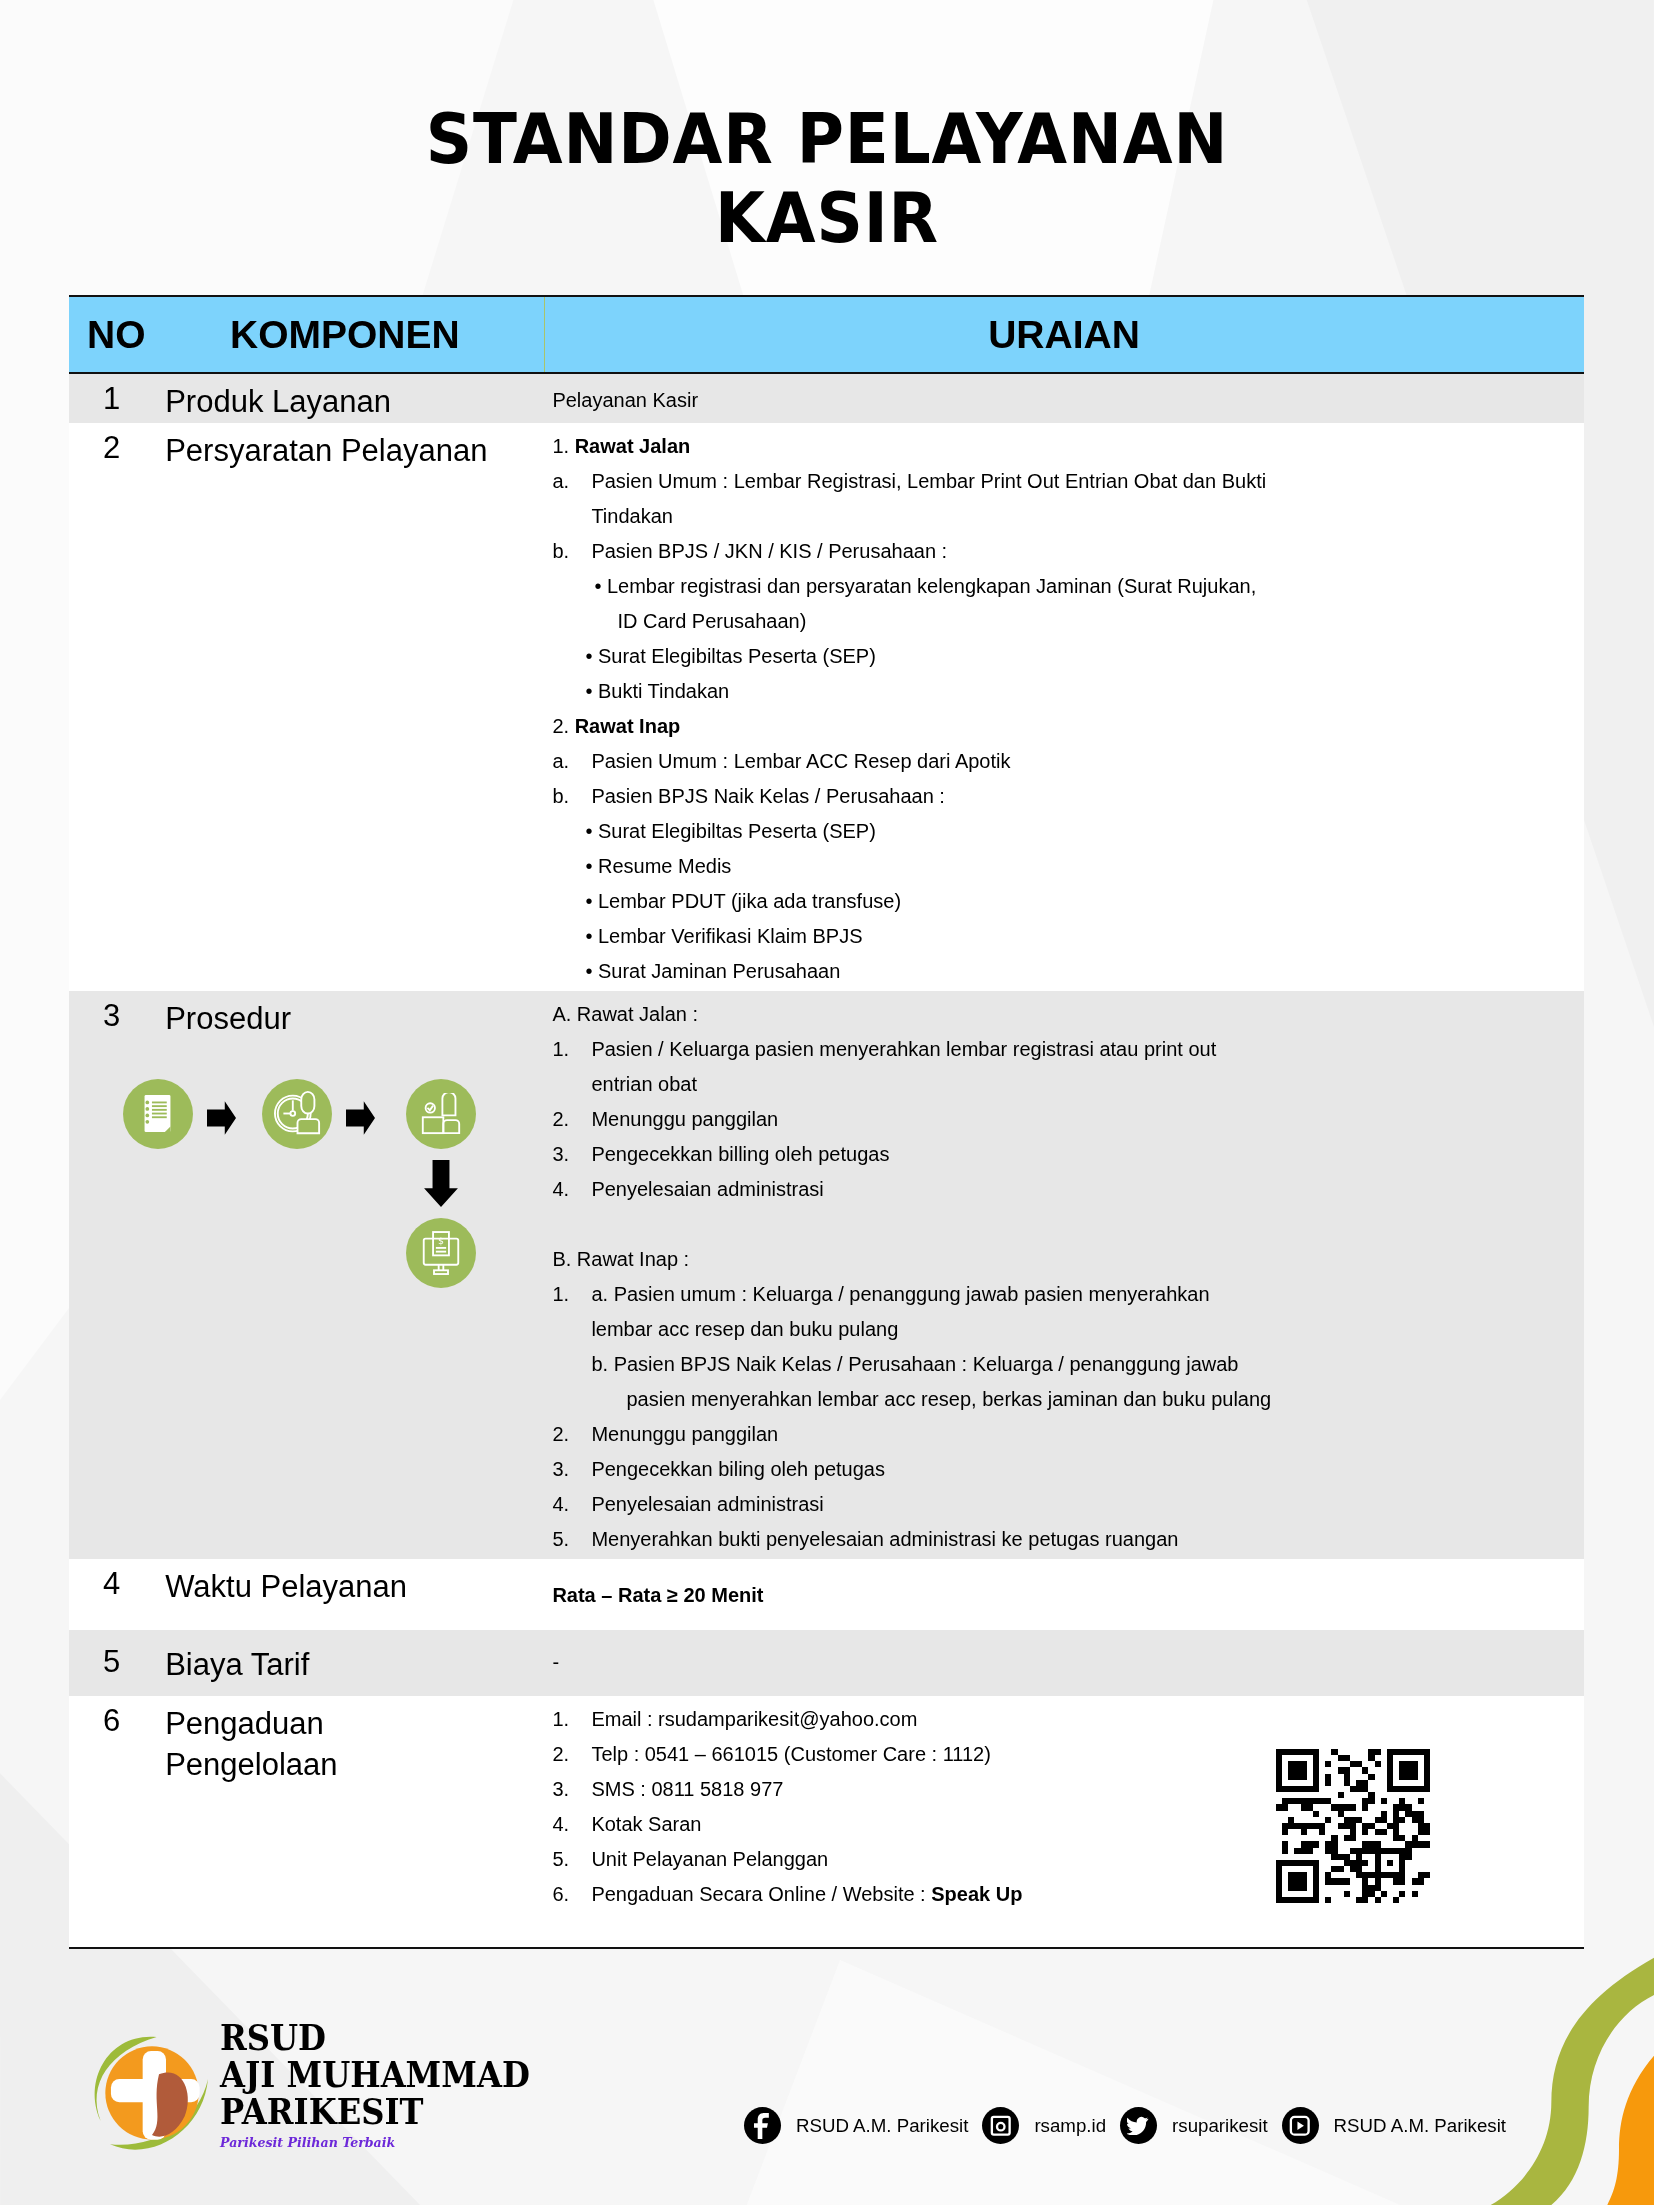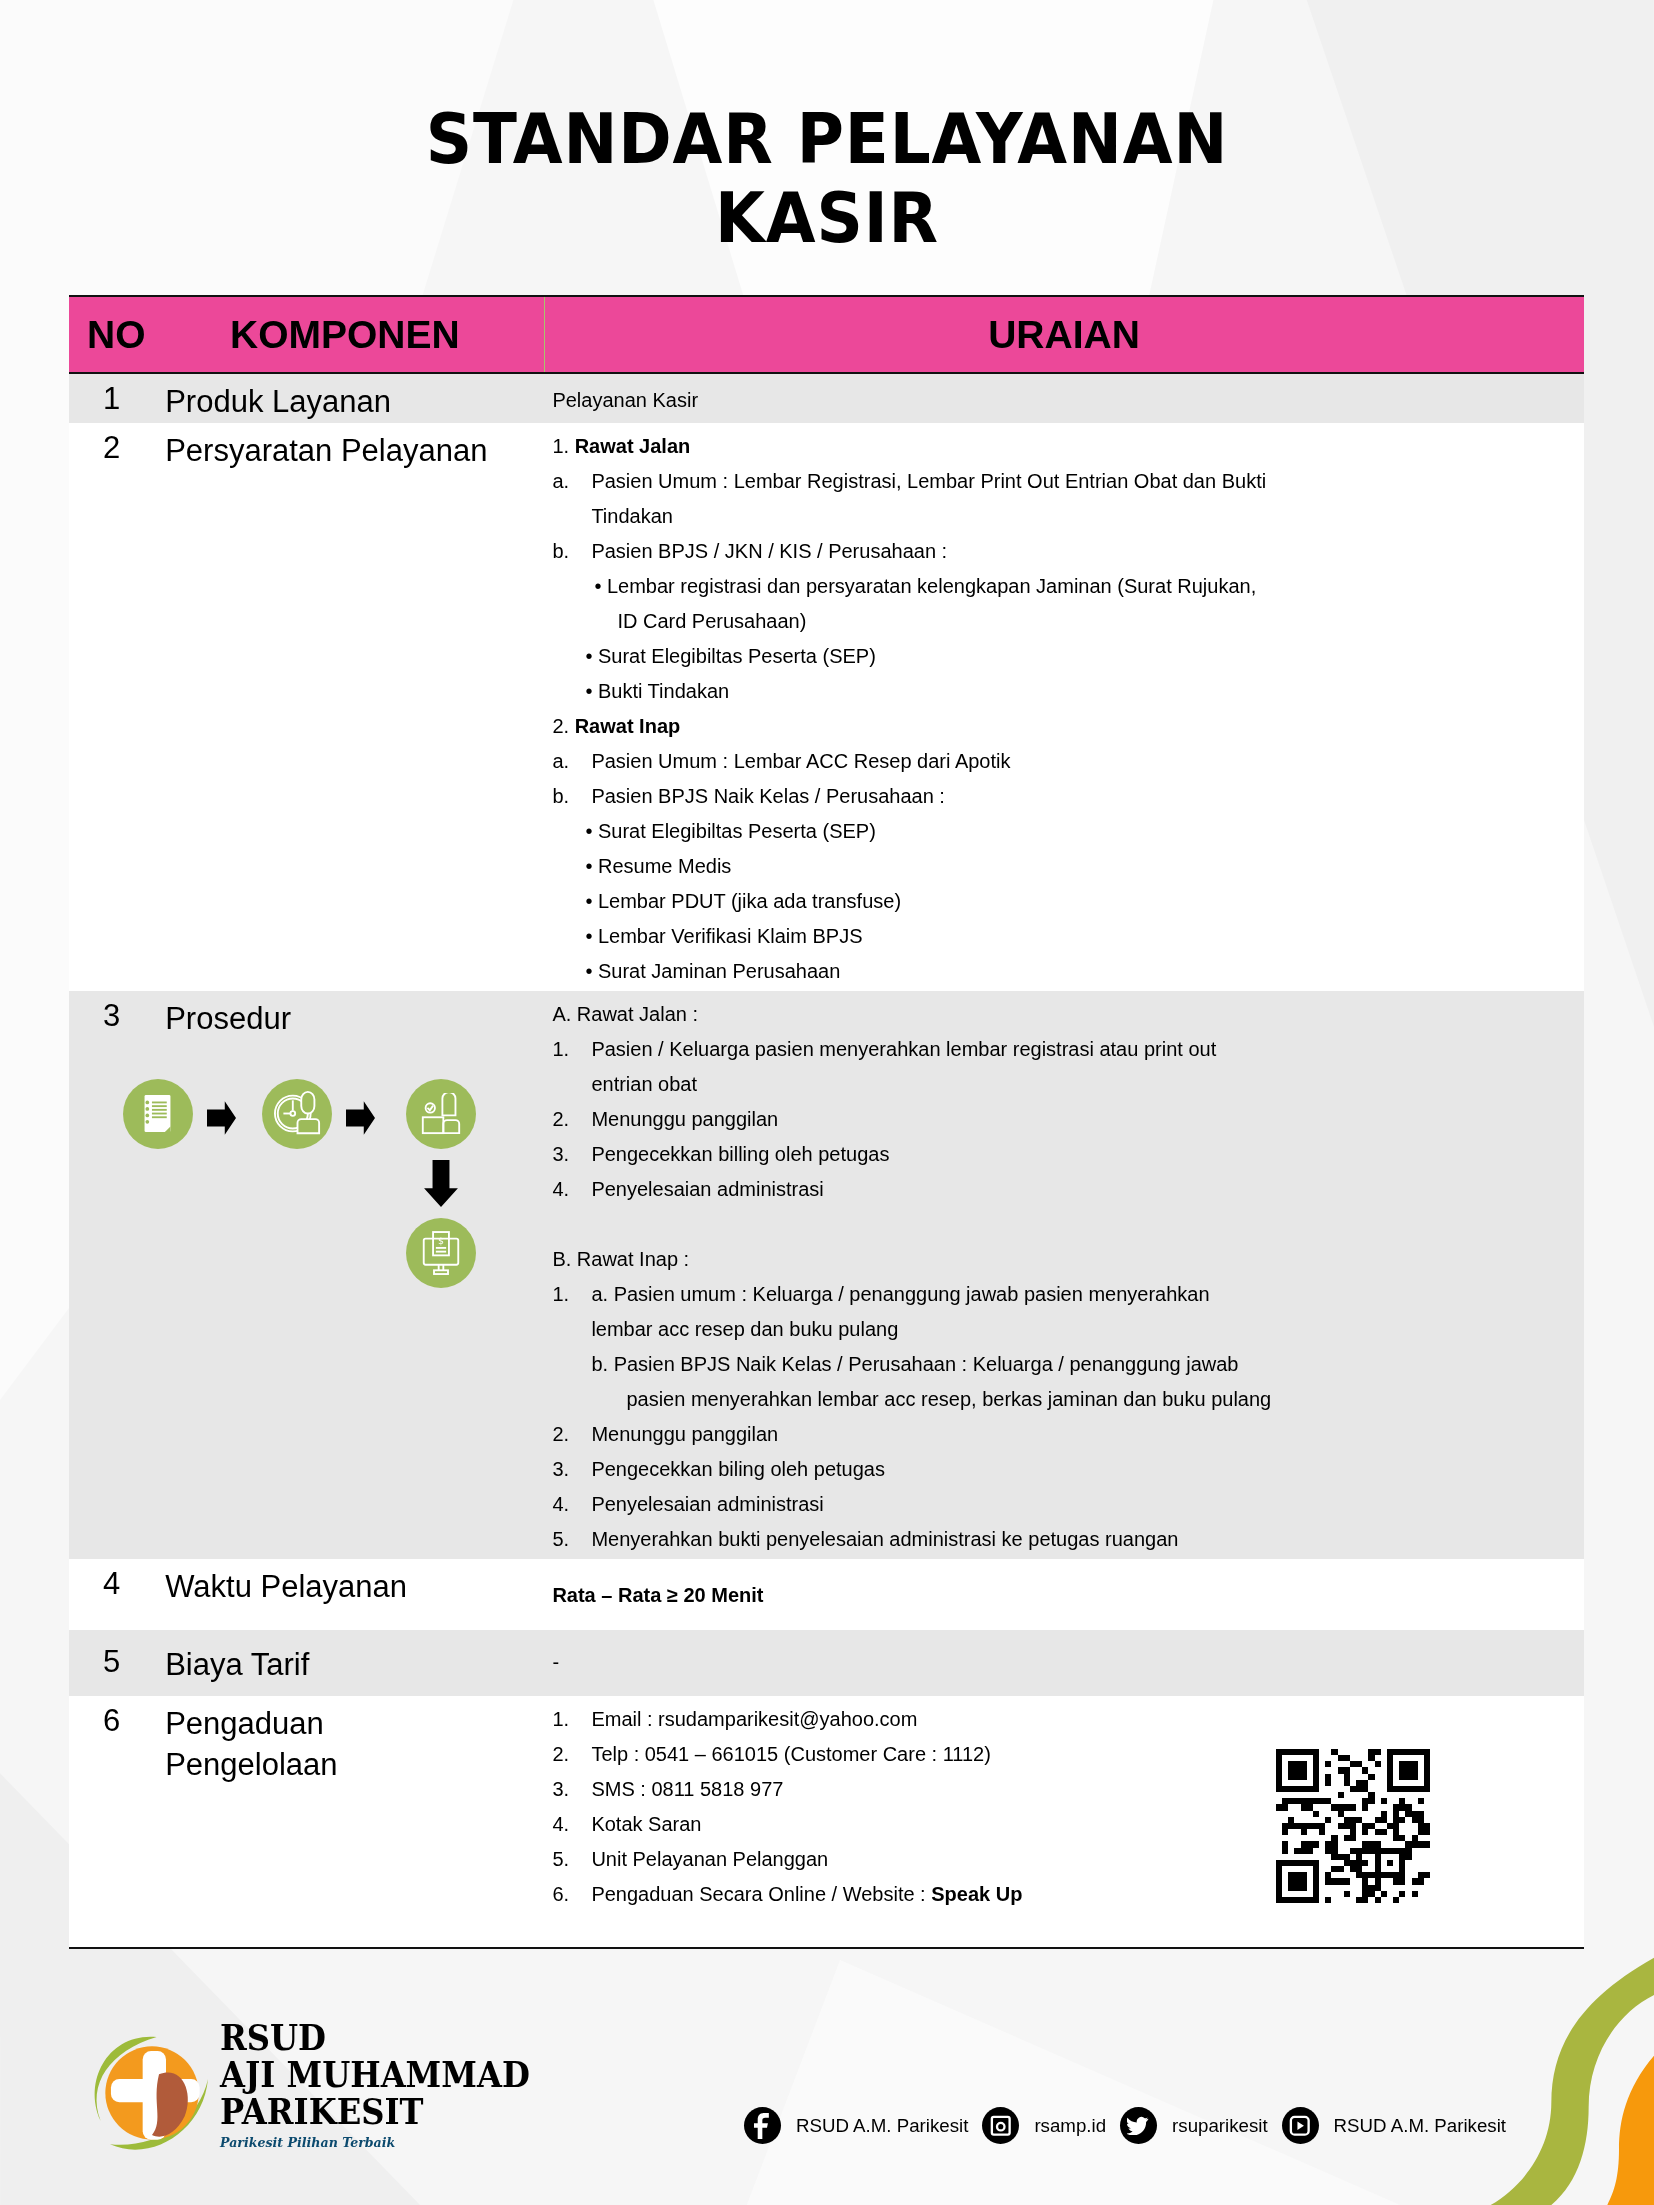--- a/index.html
+++ b/index.html
@@ -13,21 +13,21 @@
   .title {
     position: absolute; left: 0; width: 1654px; top: 100px; text-align: center;
     font-family: "DejaVu Sans", sans-serif; font-weight: 900;
     font-size: 70px; line-height: 79px; letter-spacing: 0.9px;
     transform: scaleX(0.92);
   }
   .table {
     position: absolute; left: 69px; top: 295px; width: 1515px;
   }
   .thead {
-    position: relative; height: 75px; background: #ec4899;
+    position: relative; height: 75px; background: #7dd3fc;
     border-top: 2.3px solid #111; border-bottom: 2.3px solid #111;
     display: flex; align-items: center;
   }
   .th { font-weight: 700; font-size: 39px; }
   .th-no { position: absolute; left: 18px; }
   .th-komp { position: absolute; left: 161px; }
   .th-urai { position: absolute; left: 475px; width: 1040px; text-align: center; }
   .th-divider { position: absolute; left: 475px; top: 0; bottom: 0; width: 0.9px; background: #a9c46b; }
   .row { position: relative; display: flex; }
   .row.gray { background: #e7e7e7; }
@@ -46,21 +46,21 @@
   .proc-icons { position: absolute; left: 121px; top: 1078px; width: 364px; height: 219px; }
   .pcircle { position: absolute; width: 70px; height: 70px; border-radius: 50%; background: #9dbb5a; display: flex; align-items: center; justify-content: center; }
   .arrow { position: absolute; }
 
   .qr { position: absolute; left: 1276px; top: 1749px; width: 154px; height: 154px; display: grid; grid-template-columns: repeat(25, 1fr); grid-template-rows: repeat(25, 1fr); }
   .qr div { background: transparent; }
   .qr div.on { background: #000; }
 
   .logo { position: absolute; left: 82px; top: 2023px; width: 140px; height: 140px; }
   .brand { position: absolute; left: 220px; top: 2019px; font-family: "DejaVu Serif", serif; font-weight: 700; font-size: 35px; line-height: 37px; transform: scaleX(0.92); transform-origin: left; }
-  .tagline { position: absolute; left: 220px; top: 2135px; font-family: "DejaVu Serif", serif; font-style: italic; font-weight: 700; font-size: 12.6px; color: #0c4a6e; }
+  .tagline { position: absolute; left: 220px; top: 2135px; font-family: "DejaVu Serif", serif; font-style: italic; font-weight: 700; font-size: 12.6px; color: #6d28d9; }
   .socials { position: absolute; top: 2107px; left: 744px; display: flex; align-items: center; gap: 14px; }
   .social { display: flex; align-items: center; gap: 15px; font-size: 18.7px; }
   .sico { width: 37px; height: 37px; border-radius: 50%; background: #000; display: flex; align-items: center; justify-content: center; }
   .corner { position: absolute; right: 0; bottom: 0; width: 168px; height: 280px; }
 </style>
 </head>
 <body>
 
 <svg class="bg-facet" width="1654" height="2205" style="left:0;top:0" viewBox="0 0 3544 4725">
   <polygon points="0,0 1100,0 300,2600 0,3000" fill="#fbfbfb"></polygon>

